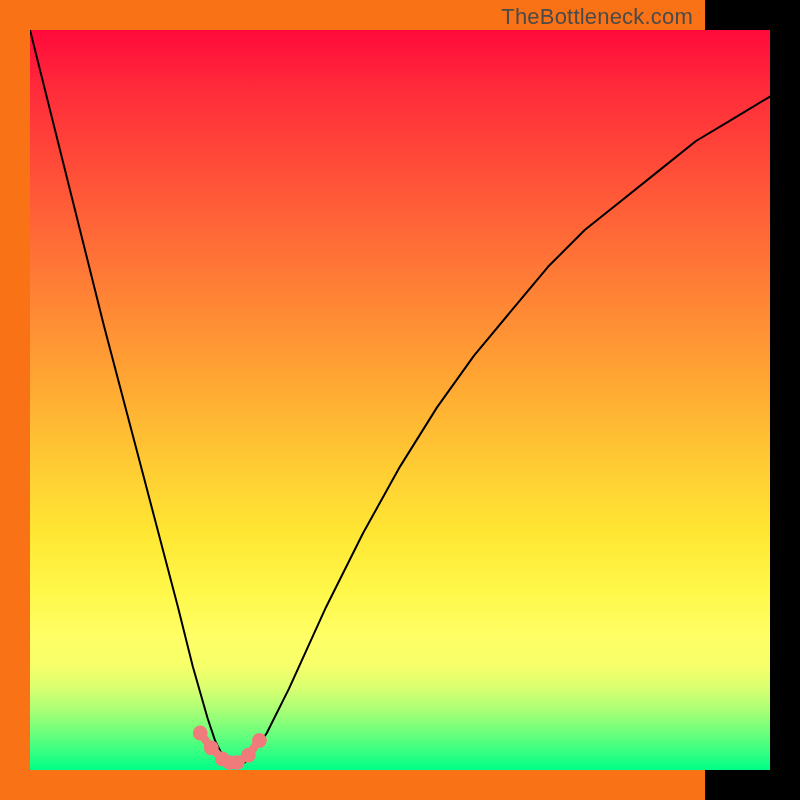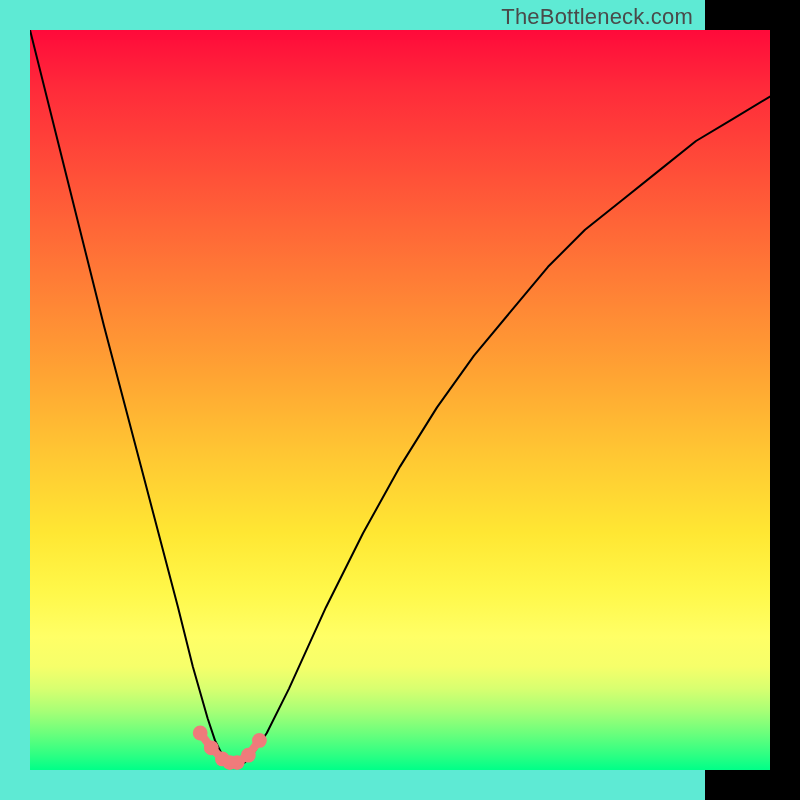--- a/index.html
+++ b/index.html
@@ -8,21 +8,21 @@
     width: 800px;
     height: 800px;
     overflow: hidden;
     background: #000;
     font-family: Arial, Helvetica, sans-serif;
   }
   .outer {
     position: relative;
     width: 705px;
     height: 800px;
-    background: #5eead4;
+    background: #f97316;
   }
   .plot-area {
     position: absolute;
     left: 30px;
     top: 30px;
     width: 740px;
     height: 740px;
     
     background: linear-gradient(
       to bottom,

